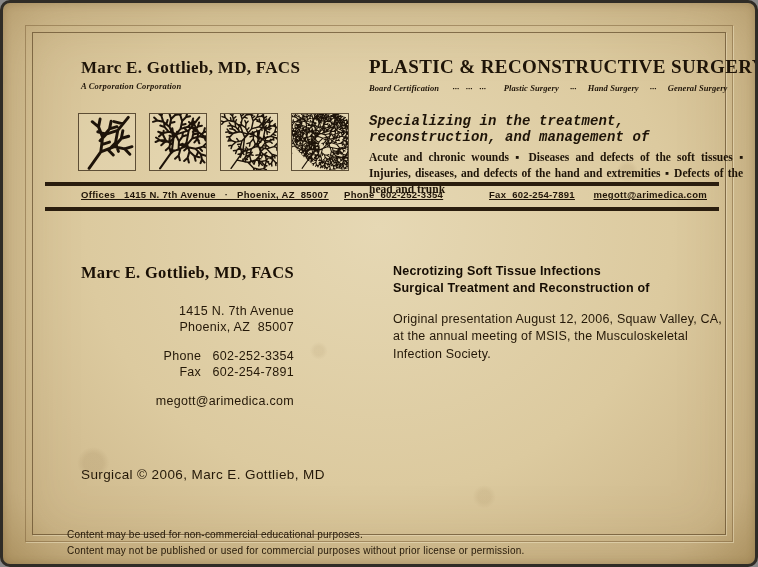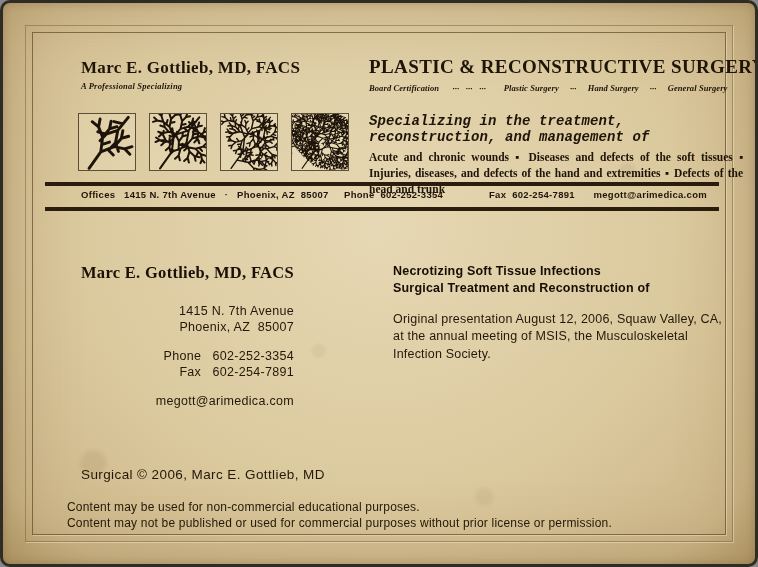--- a/index.html
+++ b/index.html
@@ -48,54 +48,54 @@
   .spec-list{font-family:"Liberation Serif",serif;font-weight:bold;font-size:11.5px;
     line-height:1.4;margin-top:4px;text-align:justify;}
 
   .rule{position:absolute;left:42px;width:674px;height:4px;
     background:linear-gradient(#2a1d0e 0 42%, #d9c8a1 42% 58%, #2a1d0e 58% 100%);}
   .rule-top{top:179px;}
   .rule-bottom{top:204px;}
 
   .contact-bar{position:absolute;top:186px;left:0;right:0;height:14px;
     font-weight:bold;font-size:9.5px;letter-spacing:.3px;color:#201508;}
-  .contact-bar span{position:absolute;white-space:pre;}
+  .contact-bar span{position:absolute;white-space:pre;text-decoration:underline;}
   .cb-offices{left:78px;}
   .cb-phone{left:341px;}
   .cb-fax{left:486px;}
   .cb-email{right:48px;}
 
   .address-block{position:absolute;left:78px;top:260px;font-size:12.5px;
     letter-spacing:.3px;color:#241808;}
   .ab-name{font-family:"Liberation Serif",serif;font-weight:bold;font-size:16.5px;
     letter-spacing:.3px;margin-bottom:20px;color:#1a1005;}
   .ab-line{line-height:16px;white-space:pre;text-align:right;}
   .ab-gap{height:13px;}
 
   .presentation{position:absolute;left:390px;top:260px;width:338px;font-size:12.5px;
     color:#241808;letter-spacing:.2px;}
   .pres-title{font-weight:bold;font-size:12.5px;line-height:1.35;letter-spacing:.2px;
     color:#160d03;}
   .pres-body{margin-top:14px;line-height:1.4;}
 
   .copyright{position:absolute;left:78px;top:464px;font-size:13.5px;letter-spacing:.4px;
     color:#241808;}
-  .license{position:absolute;left:64px;top:496px;font-size:12px;line-height:16px;
+  .license{position:absolute;left:64px;top:524px;font-size:10px;line-height:16px;
     letter-spacing:.2px;color:#241808;}
 </style>
 </head>
 <body>
 
 <div class="page">
   <div class="frame-outer"></div>
   <div class="frame-inner"></div>
 
   <div class="header-left">
     <div class="doctor-name">Marc E. Gottlieb, MD, FACS</div>
-    <div class="corp-sub">A Professional Specializing</div>
+    <div class="corp-sub">A Corporation Corporation</div>
   </div>
 
   <div class="header-right">
     <div class="practice-title">PLASTIC &amp; RECONSTRUCTIVE SURGERY</div>
     <div class="board-line">Board Certification      ···   ···   ···        Plastic Surgery     ···     Hand Surgery     ···     General Surgery</div>
   </div>
 
   <div class="stamps">
     <div class="stamp">
         <svg viewBox="0 0 100 100">

